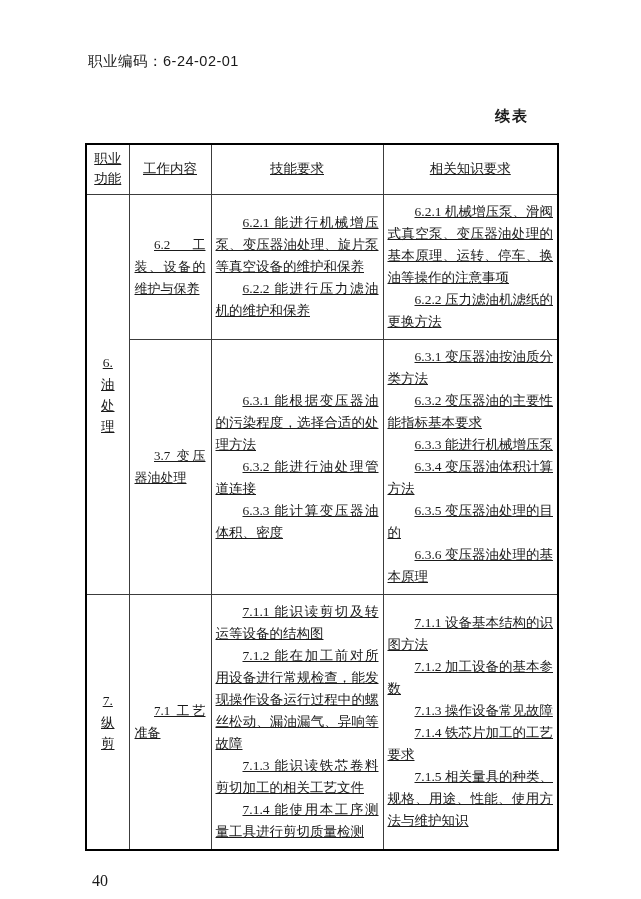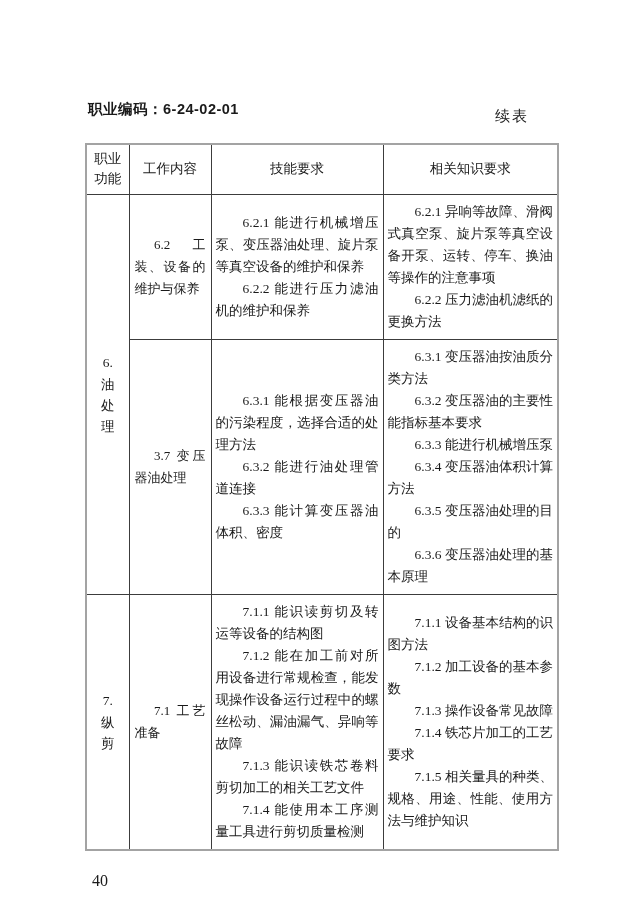--- a/index.html
+++ b/index.html
@@ -12,44 +12,45 @@
     height: 899px;
     position: relative;
     font-family: "Liberation Serif", "DejaVu Serif", serif;
     color: #1a1a1a;
   }
   .doc-code {
     position: absolute;
     left: 88px;
     top: 52px;
     font-family: "Liberation Sans", "DejaVu Sans", sans-serif;
-    font-weight: bold;
+    font-weight: normal;
     font-size: 14.5px;
     letter-spacing: 0.5px;
-    margin-top: 48px;
   }
   .continued-label {
     position: absolute;
     left: 85px;
     top: 107px;
     width: 472px;
     box-sizing: border-box;
     text-align: right;
     padding-right: 28px;
     font-size: 15px;
     letter-spacing: 2px;
+    font-weight: bold;
   }
   table.main-table {
     position: absolute;
     left: 85px;
     top: 143px;
     width: 472px;
     border-collapse: collapse;
     table-layout: fixed;
-    border: 2px solid #a3a3a3;
+    border: 2px solid #000000;
+    text-decoration: underline;
   }
   .main-table th, .main-table td {
     border: 1px solid #3c3c3c;
     padding: 0;
     vertical-align: middle;
     box-sizing: border-box;
   }
   .main-table th {
     font-weight: normal;
     font-size: 13.5px;
@@ -135,21 +136,21 @@
         <div class="func-name">油处理</div>
       </td>
       <td class="work-cell">
         <p>6.2 工装、设备的维护与保养</p>
       </td>
       <td class="text-cell">
         <p>6.2.1 能进行机械增压泵、变压器油处理、旋片泵等真空设备的维护和保养</p>
         <p>6.2.2 能进行压力滤油机的维护和保养</p>
       </td>
       <td class="text-cell">
-        <p>6.2.1 异响等故障、滑阀式真空泵、旋片泵等真空设备开泵、运转、停车、换油等操作的注意事项</p>
+        <p>6.2.1 机械增压泵、滑阀式真空泵、变压器油处理的基本原理、运转、停车、换油等操作的注意事项</p>
         <p>6.2.2 压力滤油机滤纸的更换方法</p>
       </td>
     </tr>
     <tr class="row-63">
       <td class="work-cell">
         <p>3.7 变压器油处理</p>
       </td>
       <td class="text-cell">
         <p>6.3.1 能根据变压器油的污染程度，选择合适的处理方法</p>
         <p>6.3.2 能进行油处理管道连接</p>

